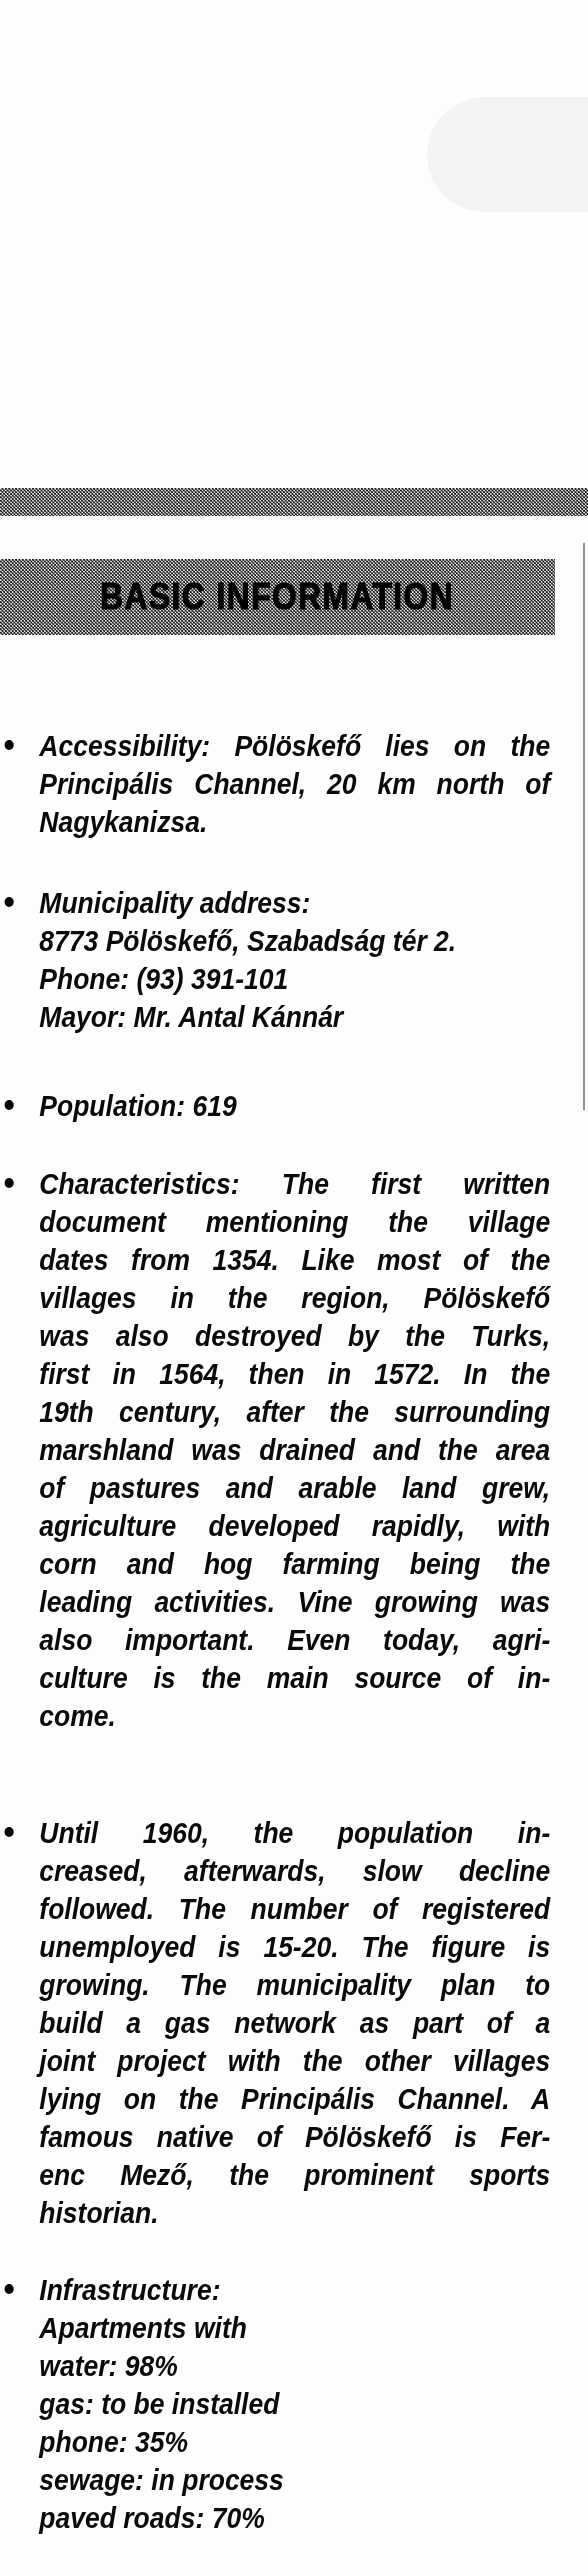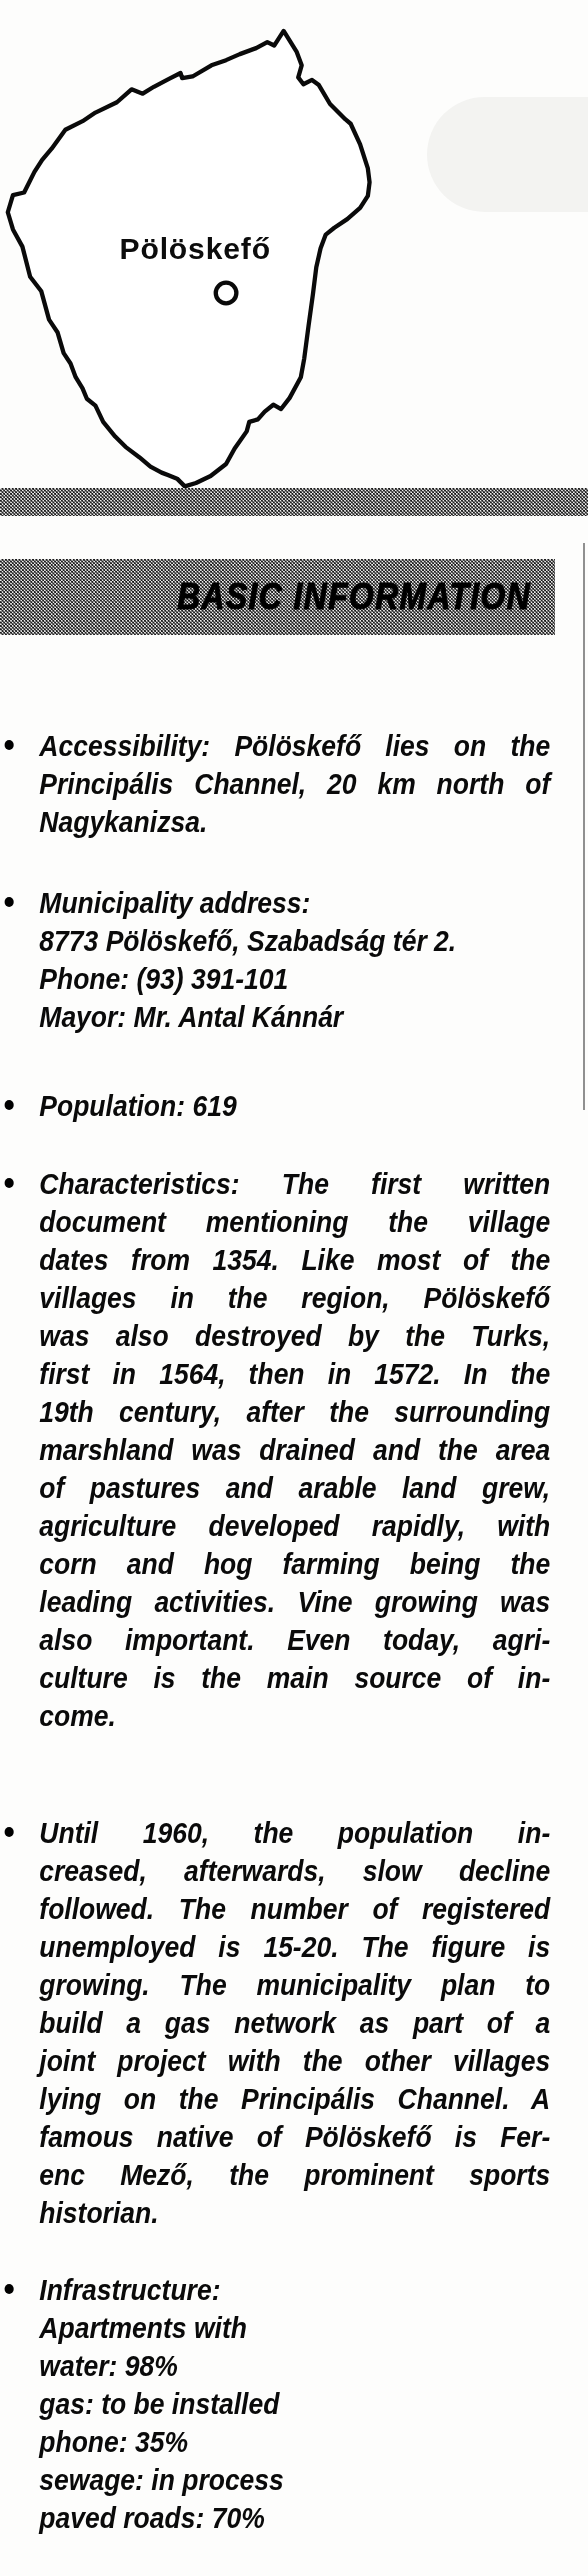--- a/index.html
+++ b/index.html
@@ -20,21 +20,21 @@
   .checker {
     background-color:#ebebeb;
     background-image:
       linear-gradient(45deg,#181818 26%,transparent 26%,transparent 74%,#181818 74%),
       linear-gradient(45deg,#181818 26%,transparent 26%,transparent 74%,#181818 74%);
     background-size:3.4px 3.4px;
     background-position:0 0,1.7px 1.7px;
   }
   .band { position:absolute; left:0; top:488px; width:588px; height:28px; }
   .title-box { position:absolute; left:0; top:559px; width:555px; height:76px;
-               display:flex; align-items:center; justify-content:flex-end;font-style:italic; }
+               display:flex; align-items:center; justify-content:center; }
   .title-text {
     font-size:36px; font-weight:700; color:#000;
     letter-spacing:1.7px; -webkit-text-stroke:1.1px #000;
     transform:scaleX(0.88); transform-origin:center center;
     white-space:nowrap;
   }
   
   .vline { position:absolute; left:583px; top:543px; width:1.7px; height:567px; background:#909090; }
   
   .content { position:absolute; left:0; top:727px; width:602px;
@@ -44,42 +44,20 @@
          background:#000; border-radius:50%; }
   .line { font-size:29px; line-height:38px; font-weight:700; font-style:italic;
           color:#0a0a0a; }
   .just { text-align:justify; text-align-last:justify; text-justify:inter-word; }
 </style>
 </head>
 <body>
 
 <div class="page">
 
-  <div class="map-figure">
-    <svg width="404" height="507" viewBox="0 0 470 590">
-      <path class="map-outline" d="
-        M 330 36
-        L 345 60 L 351 76 L 347 90 L 353 98 L 363 93 L 371 99
-        L 384 121 L 402 139 L 408 144 L 419 168 L 428 196 L 430 212
-        L 428 228 L 419 242 L 404 255 L 389 265 L 379 273
-        L 373 289 L 368 311 L 364 343 L 359 379 L 354 417 L 350 439
-        L 337 463 L 327 476 L 318 471 L 308 479 L 300 488 L 290 491
-        L 287 502 L 273 522 L 263 540 L 245 554 L 228 562 L 215 566
-        L 206 557 L 196 553 L 188 550 L 175 543 L 162 532 L 146 520
-        L 134 508 L 120 491 L 111 472 L 101 464 L 96 452 L 88 439
-        L 82 423 L 74 411 L 67 387 L 57 372 L 48 339 L 35 322
-        L 26 287 L 15 267 L 9 247 L 15 227 L 28 224 L 40 200
-        L 49 186 L 60 173 L 76 151 L 96 141 L 111 131 L 136 119
-        L 153 104 L 166 109 L 179 101 L 196 92 L 210 85 L 212 91
-        L 224 89 L 246 76 L 263 70 L 279 63 L 298 56 L 311 49
-        L 319 53 Z"></path>
-      <circle class="village-marker" cx="263" cy="341" r="12"></circle>
-      <text class="map-label" x="139" y="301">Pölöskefő</text>
-    </svg>
-  </div>
 
   <div class="blob"></div>
 
   <div class="band checker"></div>
 
   <div class="title-box checker">
     <span class="title-text">BASIC INFORMATION</span>
   </div>
 
   <div class="vline"></div>

